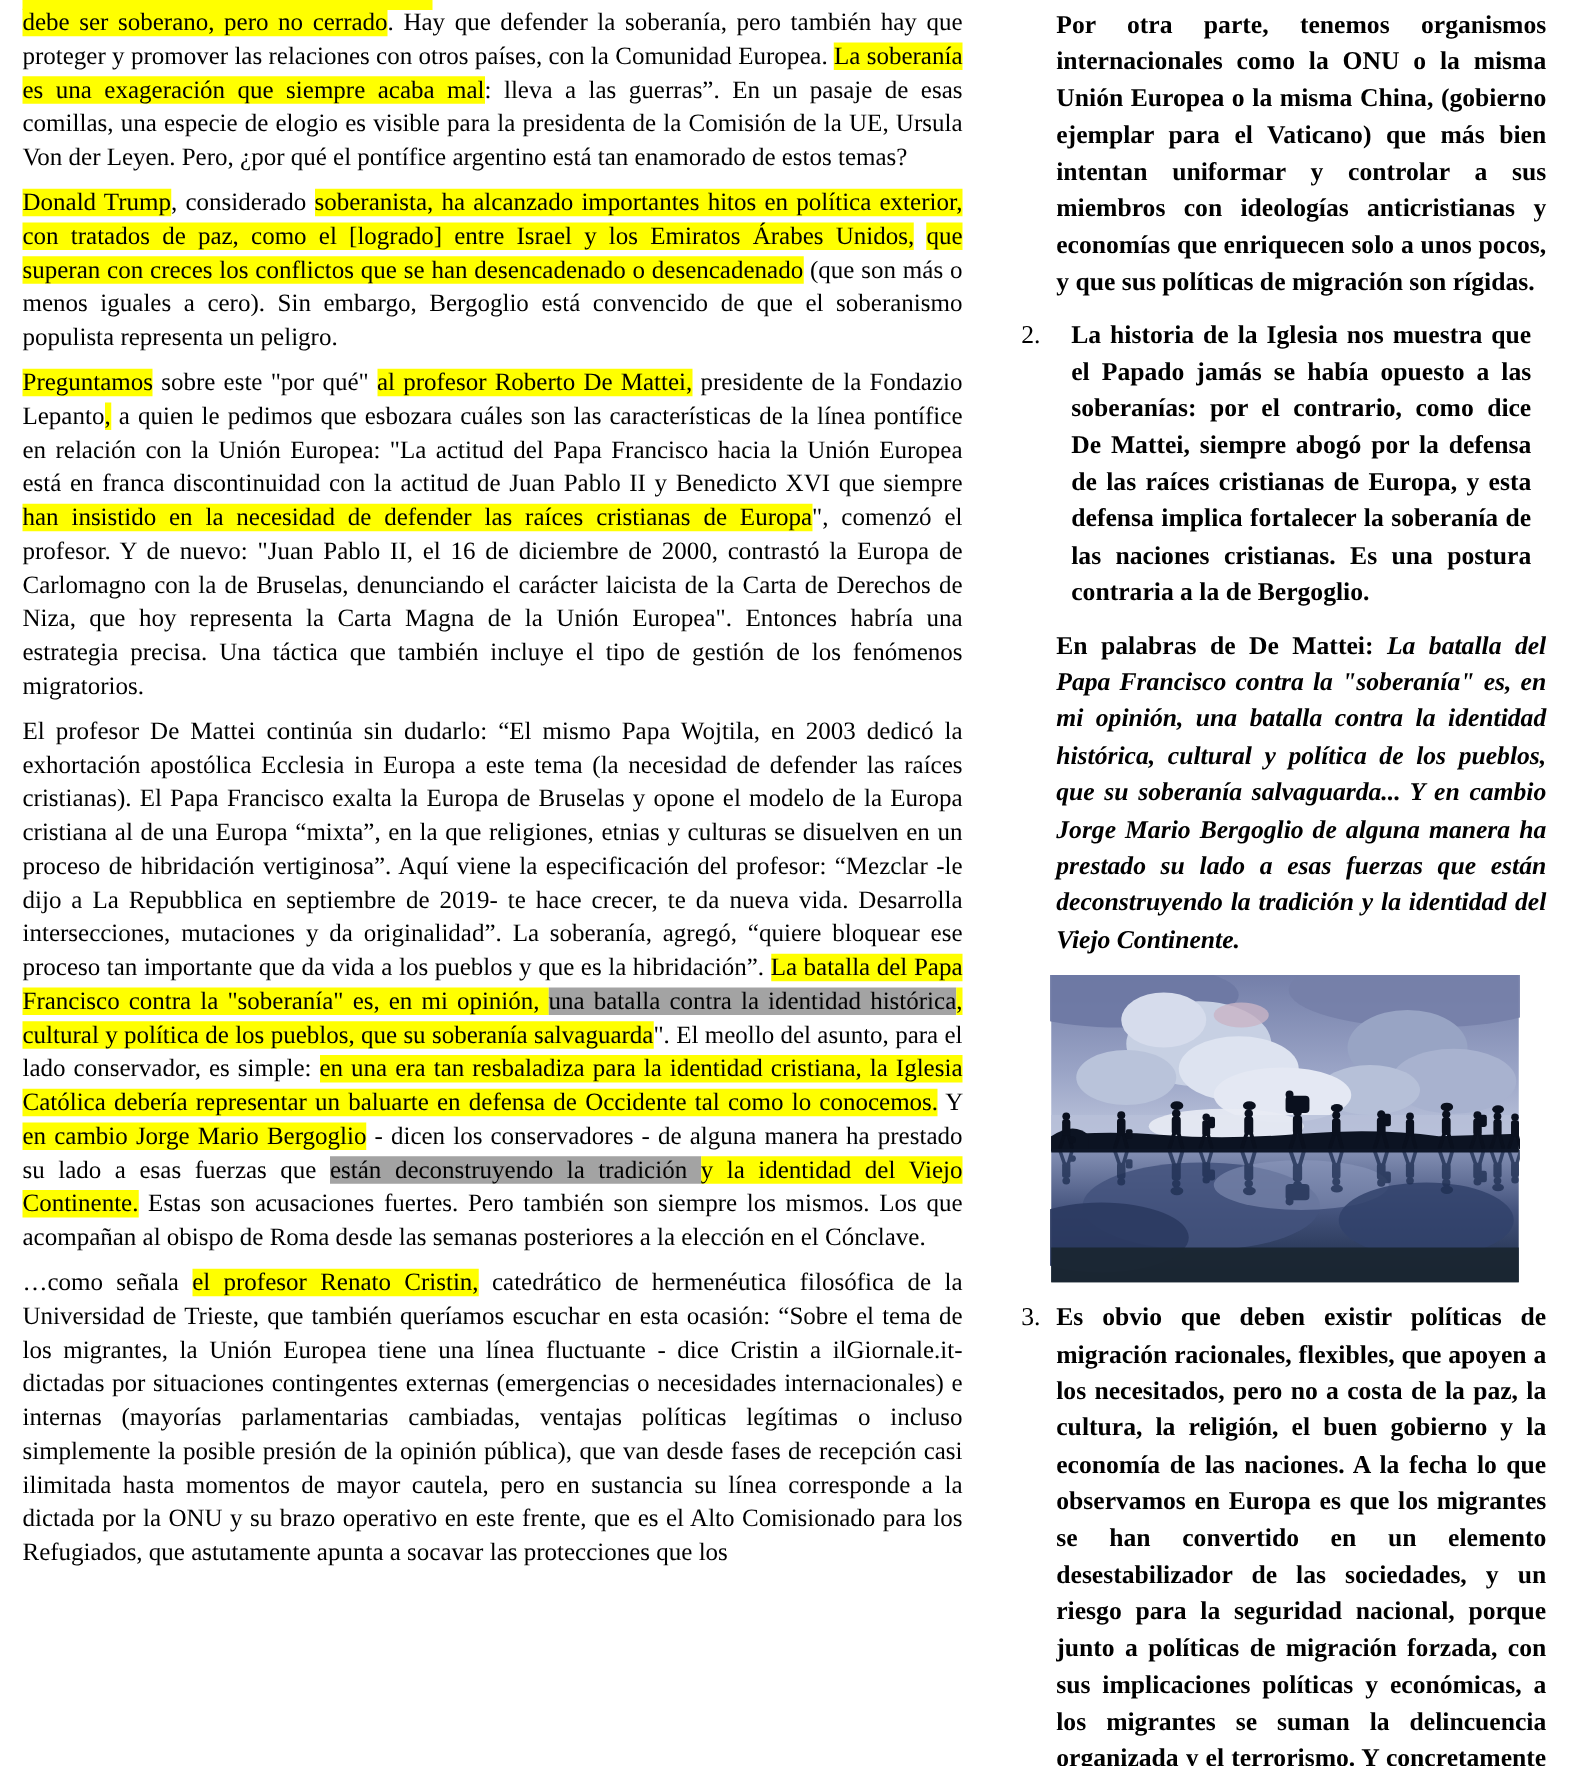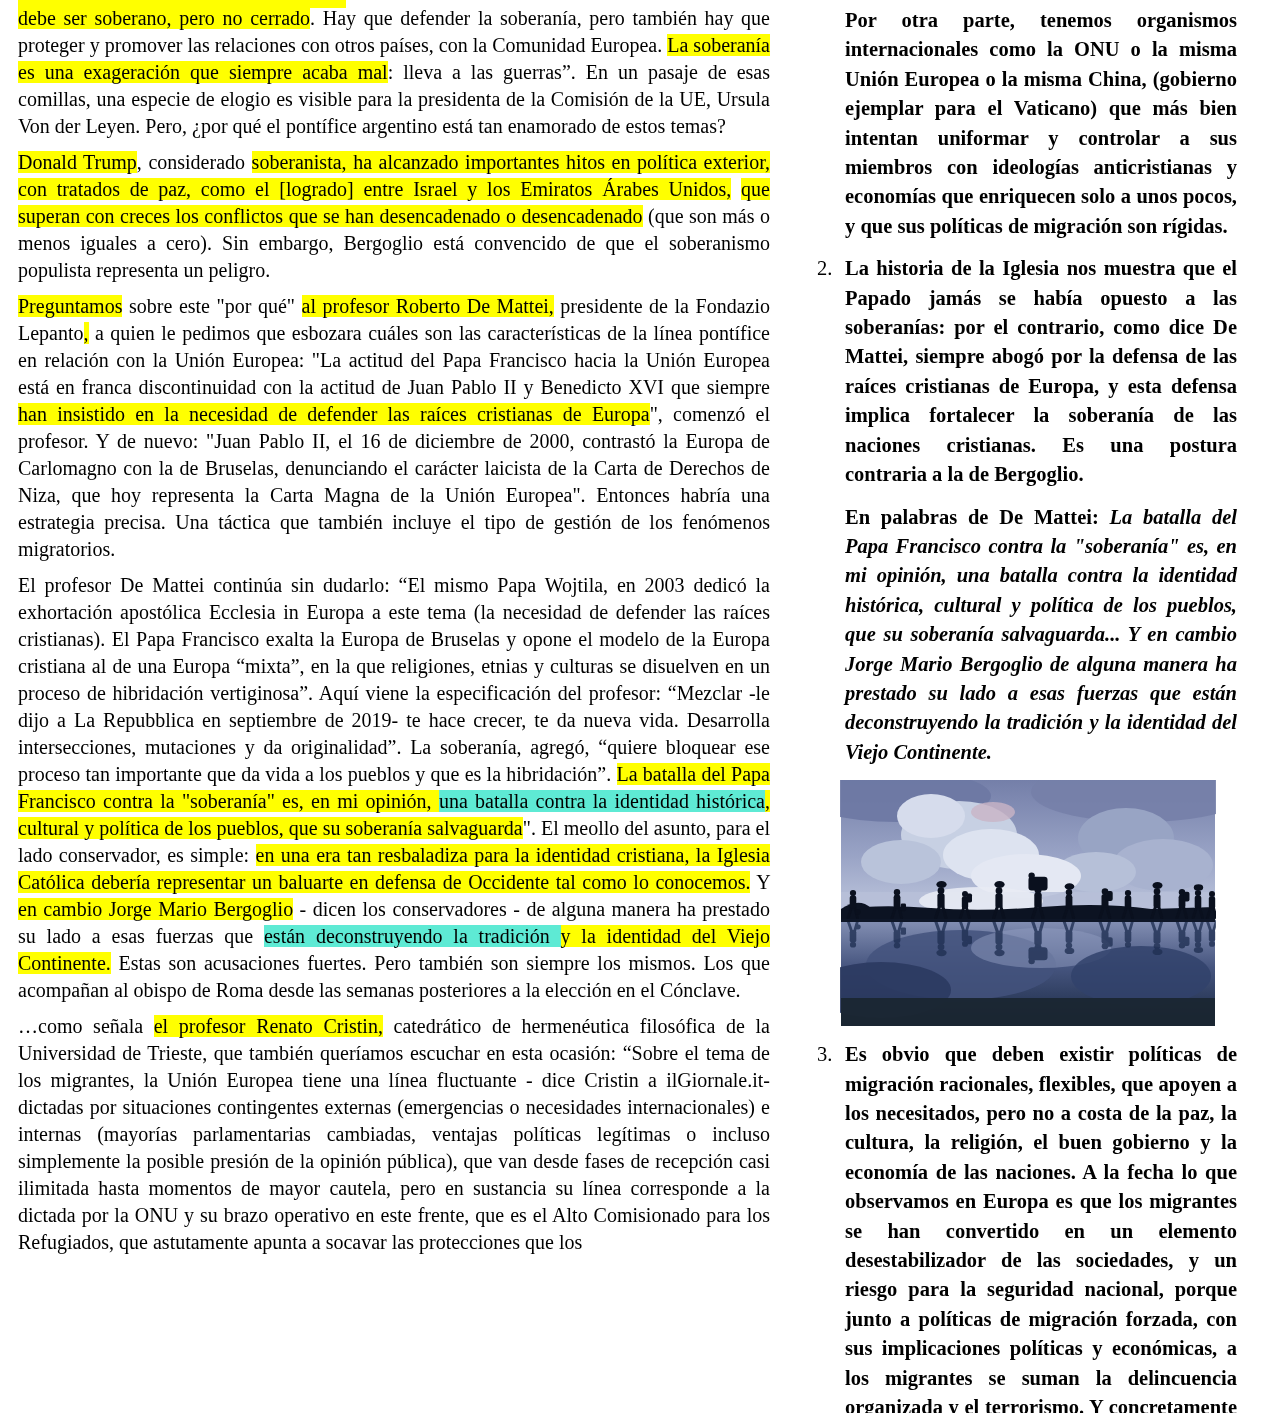--- a/index.html
+++ b/index.html
@@ -16,21 +16,21 @@
     position:absolute;left:18px;top:5px;width:752px;
     font-size:20px;line-height:27px;text-align:justify;
   }
   .col-right{
     position:absolute;left:845px;top:6px;width:392px;
     font-size:20.5px;line-height:29.4px;text-align:justify;
   }
   .para{margin:0 0 9px 0;}
   .col-right .para{margin:0 0 13px 0;font-weight:bold;}
   .hl-y{background:#ffff00;}
-  .hl-g{background:#5eead4;}
+  .hl-g{background:#a3a3a3;}
   .it{font-style:italic;}
   .num-item{position:relative;margin:0 0 13px 0;}
   .num-item .num{position:absolute;left:-28px;top:0;width:26px;text-align:left;}
   .photo-wrap{margin:2px 0 14px -5px;width:376px;height:246px;line-height:0;}
   .photo-wrap svg{display:block;}
 </style>
 </head>
 <body>
 
 <div class="page">
@@ -39,21 +39,21 @@
       <p class="para"><span class="hl-y">debe ser soberano, pero no cerrado</span><span>. Hay que defender la soberanía, pero también hay que proteger y promover las relaciones con otros países, con la Comunidad Europea. </span><span class="hl-y">La soberanía es una exageración que siempre acaba mal</span><span>: lleva a las guerras”. En un pasaje de esas comillas, una especie de elogio es visible para la presidenta de la Comisión de la UE, Ursula Von der Leyen. Pero, ¿por qué el pontífice argentino está tan enamorado de estos temas?</span></p>
       <p class="para"><span class="hl-y">Donald Trump</span><span>, considerado </span><span class="hl-y">soberanista, ha alcanzado importantes hitos en política exterior, con tratados de paz, como el [logrado] entre Israel y los Emiratos Árabes Unidos,</span><span> </span><span class="hl-y">que superan con creces los conflictos que se han desencadenado o desencadenado</span><span> (que son más o menos iguales a cero). Sin embargo, Bergoglio está convencido de que el soberanismo populista representa un peligro.</span></p>
       <p class="para"><span class="hl-y">Preguntamos</span><span> sobre este "por qué" </span><span class="hl-y">al profesor Roberto De Mattei,</span><span> presidente de la Fondazio Lepanto</span><span class="hl-y">,</span><span> a quien le pedimos que esbozara cuáles son las características de la línea pontífice en relación con la Unión Europea: "La actitud del Papa Francisco hacia la Unión Europea está en franca discontinuidad con la actitud de Juan Pablo II y Benedicto XVI que siempre </span><span class="hl-y">han insistido en la necesidad de defender las raíces cristianas de Europa</span><span>", comenzó el profesor. Y de nuevo:  "Juan Pablo II, el 16 de diciembre de 2000, contrastó la Europa de Carlomagno con la de Bruselas, denunciando el carácter laicista de la Carta de Derechos de Niza, que hoy representa la Carta Magna de la Unión Europea". Entonces habría una estrategia precisa. Una táctica que también incluye el tipo de gestión de los fenómenos migratorios.</span></p>
       <p class="para"><span>El profesor De Mattei continúa sin dudarlo: “El mismo Papa Wojtila, en 2003 dedicó  la exhortación apostólica Ecclesia in Europa a este tema (la necesidad de defender las raíces cristianas). El Papa Francisco exalta la Europa de Bruselas y opone el modelo de la Europa cristiana al de una Europa “mixta”, en la que religiones, etnias y culturas se disuelven en un proceso de hibridación vertiginosa”. Aquí viene la especificación del profesor: “Mezclar -le dijo a La Repubblica en septiembre de 2019- te hace crecer, te da nueva vida. Desarrolla intersecciones, mutaciones y da originalidad”. La soberanía, agregó, “quiere bloquear ese proceso tan importante que da vida a los pueblos y que es la hibridación”. </span><span class="hl-y">La batalla del Papa Francisco contra la "soberanía" es, en mi opinión, </span><span class="hl-g">una batalla contra la identidad histórica</span><span class="hl-y">, cultural y política de los pueblos, que su soberanía salvaguarda</span><span>". El meollo del asunto, para el lado conservador, es simple: </span><span class="hl-y">en una era tan resbaladiza para la identidad cristiana, la Iglesia Católica debería representar un baluarte en defensa de Occidente tal como lo conocemos.</span><span> Y </span><span class="hl-y">en cambio Jorge Mario Bergoglio</span><span> - dicen los conservadores - de alguna manera ha prestado su lado a esas fuerzas que </span><span class="hl-g">están deconstruyendo la tradición </span><span class="hl-y">y la identidad del Viejo Continente.</span><span> Estas son acusaciones fuertes. Pero también son siempre los mismos. Los que acompañan al obispo de Roma desde las semanas posteriores a la elección en el Cónclave.</span></p>
       <p class="para"><span>…como señala </span><span class="hl-y">el profesor Renato Cristin,</span><span> catedrático de hermenéutica filosófica de la Universidad de Trieste, que también queríamos escuchar en esta ocasión: “Sobre el tema de los migrantes, la Unión Europea tiene una línea fluctuante - dice Cristin a ilGiornale.it- dictadas por situaciones contingentes externas (emergencias o necesidades internacionales) e internas (mayorías parlamentarias cambiadas, ventajas políticas legítimas o incluso simplemente la posible presión de la opinión pública), que van desde fases de recepción casi ilimitada hasta momentos de mayor cautela, pero en sustancia su línea corresponde a la dictada por la ONU y su brazo operativo en este frente, que es el Alto Comisionado para los Refugiados, que astutamente apunta a socavar las protecciones que los</span></p>
     </div>
   <div class="col-right" id="col-right">
       <p class="para"><span>Por otra parte, tenemos organismos internacionales como la ONU o la misma Unión Europea o la misma China, (gobierno ejemplar para el Vaticano) que más bien intentan uniformar y controlar a sus miembros con ideologías anticristianas y economías que enriquecen solo a unos pocos, y que sus políticas de migración son rígidas.</span></p>
       <div class="num-item">
         <span class="num">2.</span>
-        <p class="para" style="margin: 0px;"><span>La historia de la Iglesia nos muestra que el Papado jamás se había opuesto a las soberanías: por el contrario, como dice De Mattei, siempre abogó por la defensa de las raíces cristianas de Europa, y esta defensa implica fortalecer la soberanía de las naciones cristianas. Es una postura contraria a la de Bergoglio.</span></p>
+        <p class="para" style="margin: 12px;"><span>La historia de la Iglesia nos muestra que el Papado jamás se había opuesto a las soberanías: por el contrario, como dice De Mattei, siempre abogó por la defensa de las raíces cristianas de Europa, y esta defensa implica fortalecer la soberanía de las naciones cristianas. Es una postura contraria a la de Bergoglio.</span></p>
       </div>
       <p class="para quote"><span>En palabras de De Mattei: </span><span class="it">La batalla del Papa Francisco contra la "soberanía" es, en mi opinión, una batalla contra la identidad histórica, cultural y política de los pueblos, que su soberanía salvaguarda... Y en cambio Jorge Mario Bergoglio de alguna manera ha prestado su lado a esas fuerzas que están deconstruyendo la tradición y la identidad del Viejo Continente.</span></p>
       <div class="photo-wrap" role="img" aria-label="Silhouettes of migrants walking in a line carrying bundles on their heads, reflected in water under a dusk sky with large clouds">
         <svg width="376" height="246" viewBox="0 0 374 246" xmlns="http://www.w3.org/2000/svg">
           <defs>
             <linearGradient id="skyg" x1="0" y1="0" x2="0" y2="1">
               <stop offset="0" stop-color="#747fa9"></stop>
               <stop offset="0.55" stop-color="#9aa4c6"></stop>
               <stop offset="1" stop-color="#c3cbe0"></stop>
             </linearGradient>

